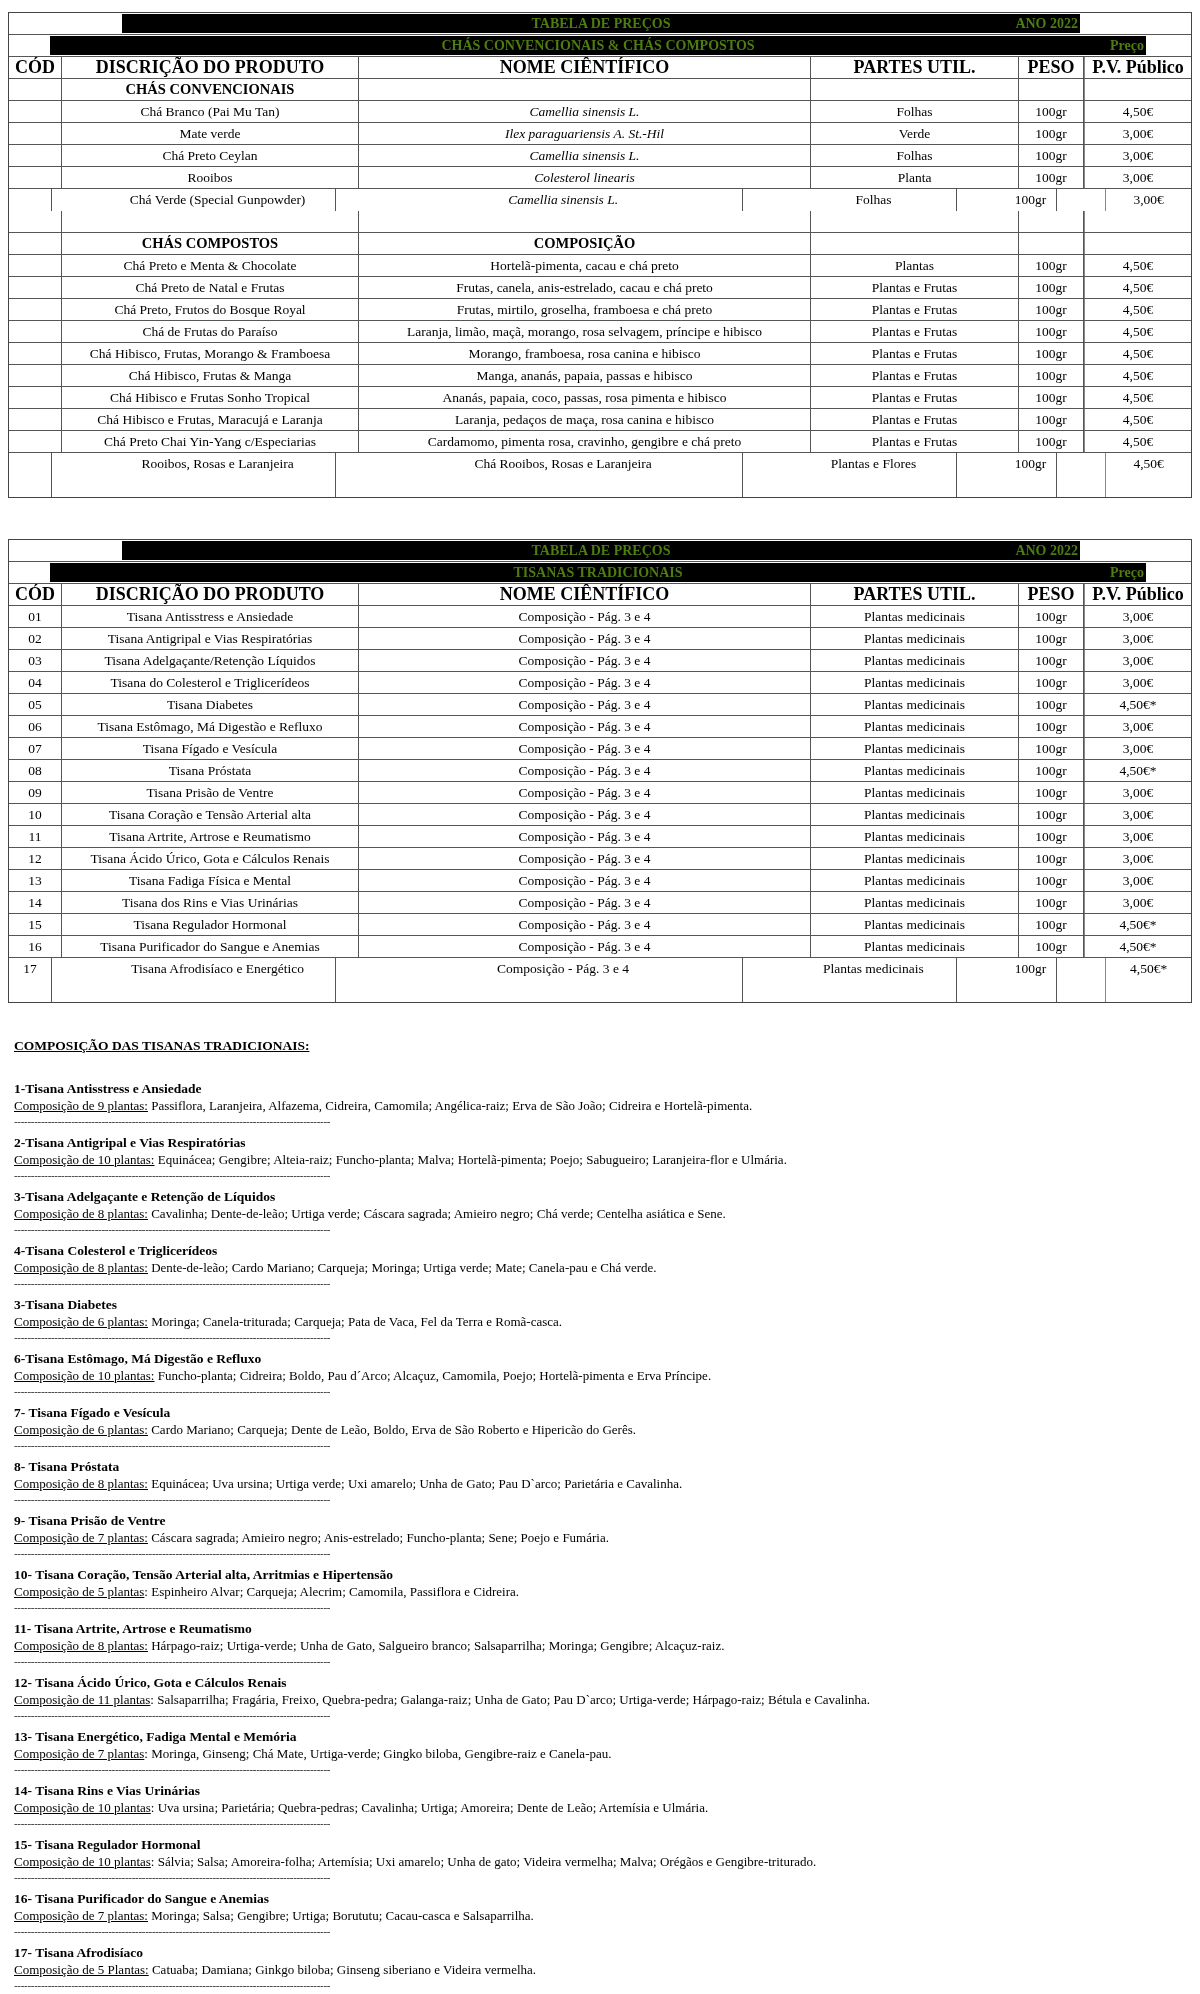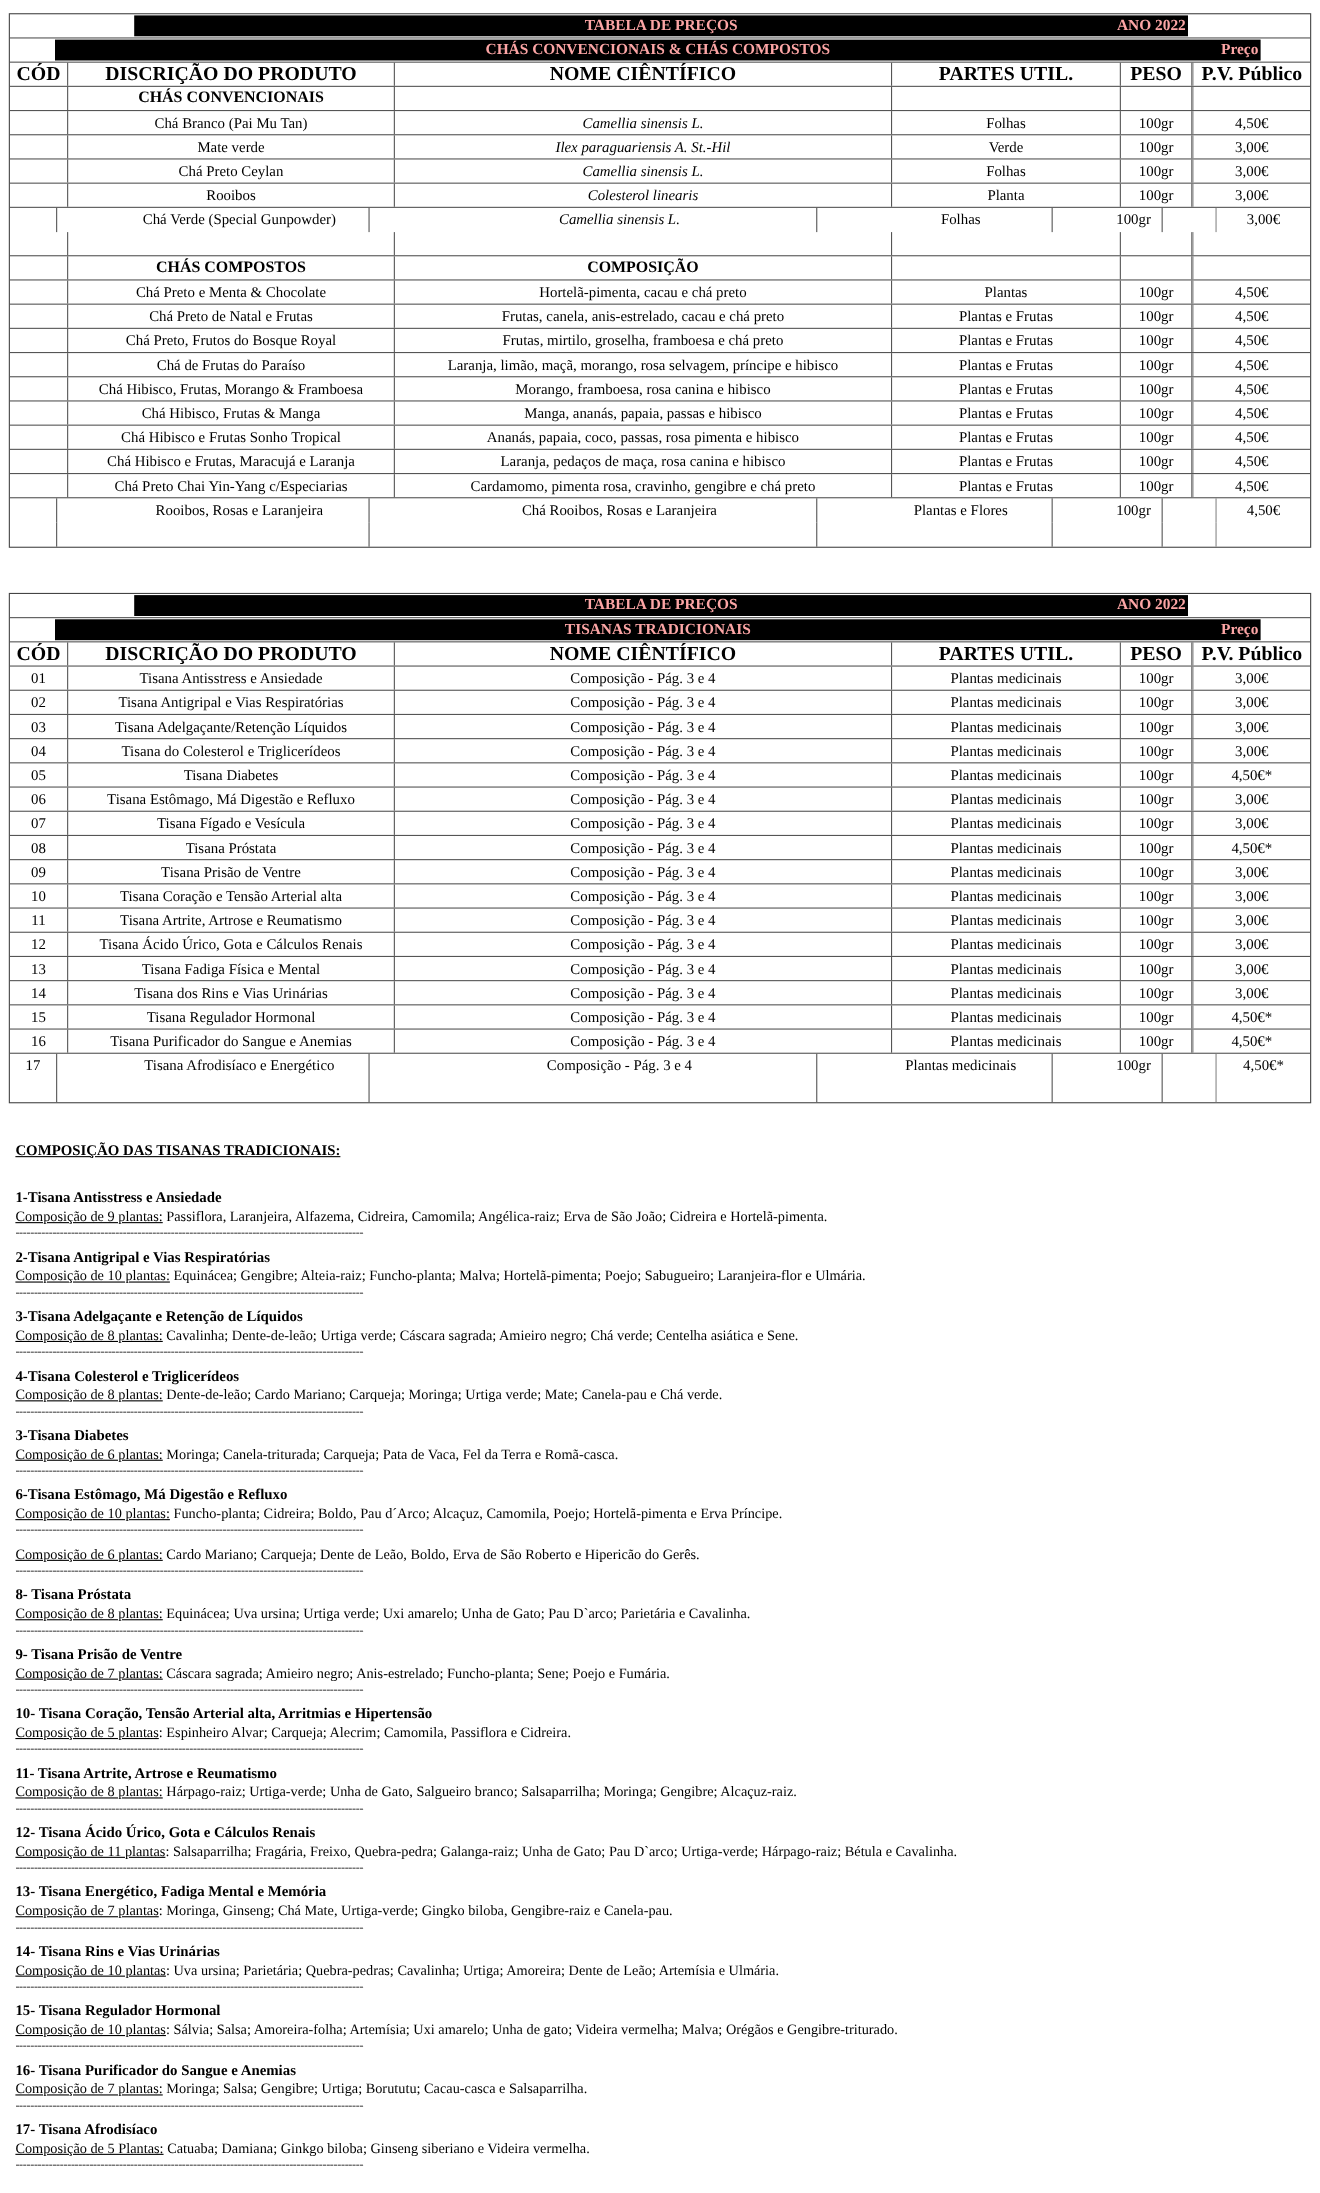--- a/index.html
+++ b/index.html
@@ -1,19 +1,19 @@
 <!DOCTYPE html>
 <html><head>
 <meta charset="utf-8">
 <style>
   html, body { margin:0; padding:0; background:#fff; }
   body { width:1200px; height:1994px; position:relative; font-family:"Liberation Serif", serif; color:#000; overflow:hidden; }
   .tbl { position:absolute; left:8px; width:1184px; border:1px solid #444; box-sizing:border-box; }
   .bar-row { position:relative; height:21px; border-bottom:1px solid #555; }
-  .bar { position:absolute; top:1px; bottom:1px; background:#000; color:#fca5a5; font-weight:bold; font-size:14px; line-height:19px; }
+  .bar { position:absolute; top:1px; bottom:1px; background:#000; color:#4d7c0f; font-weight:bold; font-size:14px; line-height:19px; }
   .bar .t { position:absolute; white-space:nowrap; }
   .row { display:flex; height:22px; border-bottom:1px solid #555; box-sizing:border-box; font-size:13.5px; line-height:21px; }
   .row:last-child { border-bottom:none;gap:48px; }
   .c { box-sizing:border-box; border-right:1px solid #555; text-align:center; white-space:nowrap; overflow:hidden; padding:0 2px; }
   .c:last-child { border-right:none; }
   .c1 { width:53px; } .c2 { width:297px; } .c3 { width:452px; } .c4 { width:208px; } .c5 { width:65px; } .c6 { width:107px; border-left:1px solid #888; }
   .hdr { font-weight:bold; font-size:18px; }
   .it { font-style:italic; }
   .sec { font-weight:bold; font-size:14.5px; }
   #comp { position:absolute; left:14px; top:1038px; width:1170px; font-size:13px; }
@@ -402,20 +402,21 @@
     <div class="name">3-Tisana Diabetes</div>
     <div class="line"><span class="lbl">Composição de 6 plantas:</span><span> Moringa; Canela-triturada; Carqueja; Pata de Vaca, Fel da Terra e Romã-casca.</span></div>
     <div class="sep">----------------------------------------------------------------------------------------------</div>
   </div>
       <div class="entry">
     <div class="name">6-Tisana Estômago, Má Digestão e Refluxo</div>
     <div class="line"><span class="lbl">Composição de 10 plantas:</span><span> Funcho-planta; Cidreira; Boldo, Pau d´Arco; Alcaçuz, Camomila, Poejo; Hortelã-pimenta e Erva Príncipe.</span></div>
     <div class="sep">----------------------------------------------------------------------------------------------</div>
   </div>
       <div class="entry">
+    <div class="name">7- Tisana Fígado e Vesícula</div>
     <div class="line"><span class="lbl">Composição de 6 plantas:</span><span> Cardo Mariano; Carqueja; Dente de Leão, Boldo, Erva de São Roberto e Hipericão do Gerês.</span></div>
     <div class="sep">----------------------------------------------------------------------------------------------</div>
   </div>
       <div class="entry">
     <div class="name">8- Tisana Próstata</div>
     <div class="line"><span class="lbl">Composição de 8 plantas:</span><span> Equinácea; Uva ursina; Urtiga verde; Uxi amarelo; Unha de Gato; Pau D`arco; Parietária e Cavalinha.</span></div>
     <div class="sep">----------------------------------------------------------------------------------------------</div>
   </div>
       <div class="entry">
     <div class="name">9- Tisana Prisão de Ventre</div>

